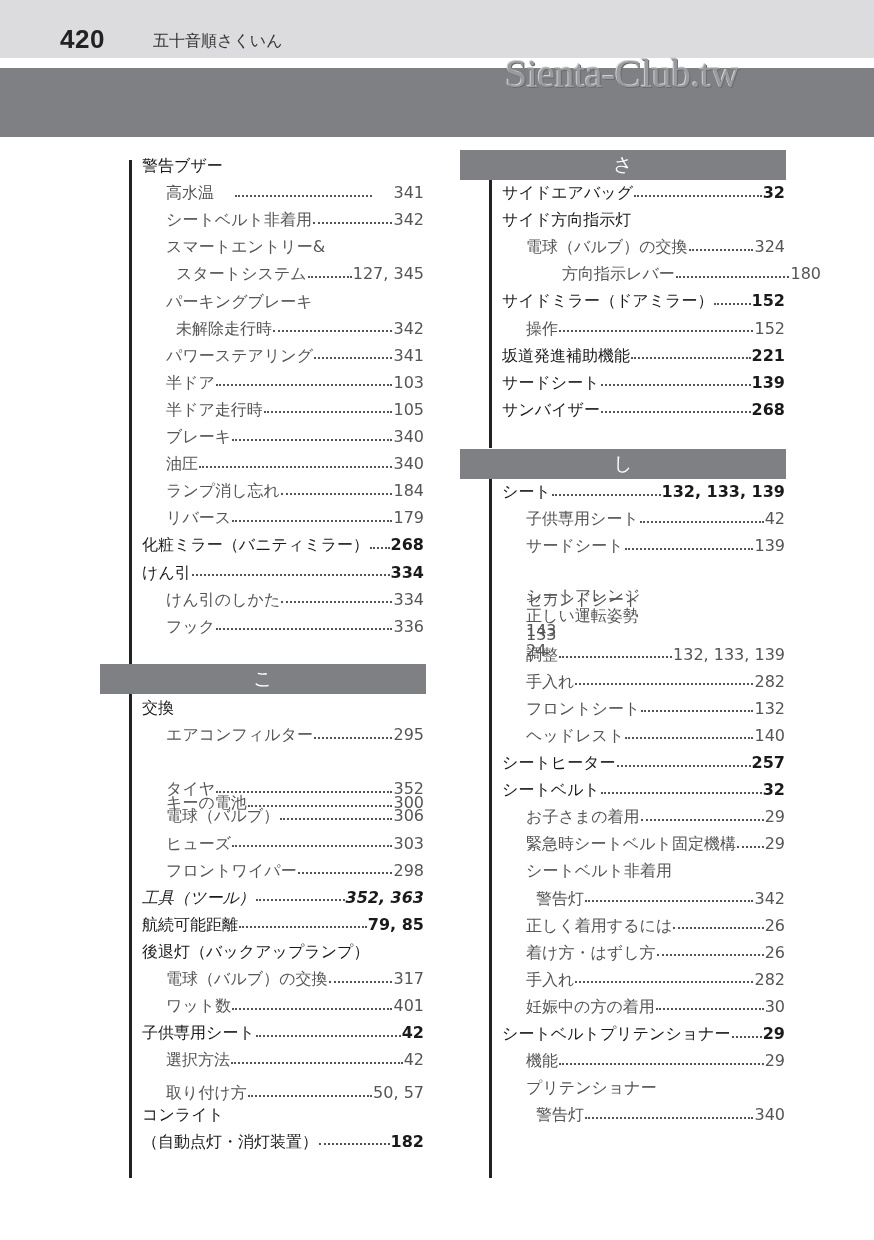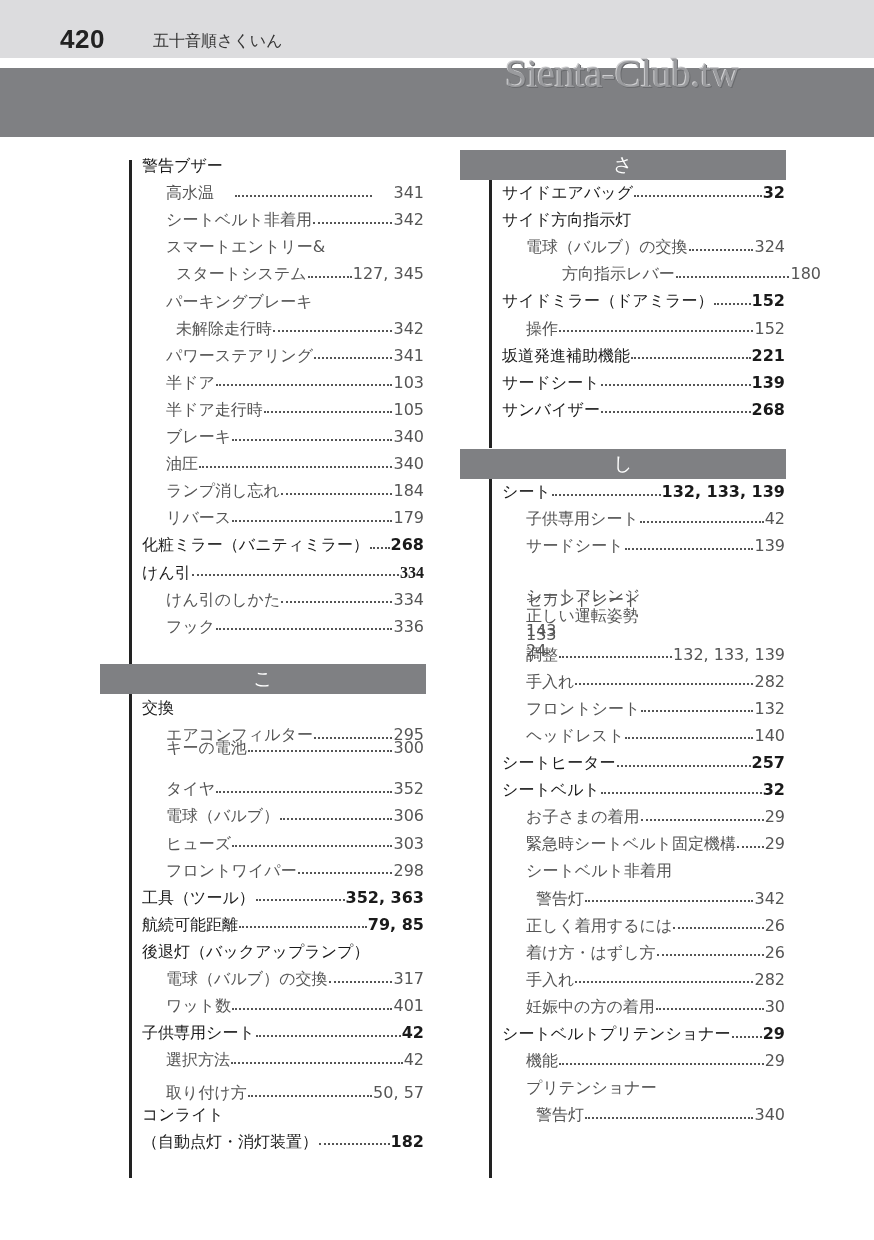--- a/index.html
+++ b/index.html
@@ -134,21 +134,21 @@
     <div class="entry lvl1" style="left: 166px; width: 258px; top: 504.3px;">
       <span class="label">リバース</span>
       <span class="dots"></span>
       <span class="page">179</span>
     </div>
     <div class="entry lvl0" style="left: 142px; width: 282px; top: 531.4px;">
       <span class="label">化粧ミラー（バニティミラー）</span>
       <span class="dots"></span>
       <span class="page">268</span>
     </div>
-    <div class="entry lvl0" style="left: 142px; width: 282px; top: 558.5px; font-family: Liberation Serif, serif;">
+    <div class="entry lvl0" style="left: 142px; width: 282px; top: 558.5px;">
       <span class="label">けん引</span>
       <span class="dots"></span>
       <span class="page">334</span>
     </div>
     <div class="entry lvl1" style="left: 166px; width: 258px; top: 585.6px;">
       <span class="label">けん引のしかた</span>
       <span class="dots"></span>
       <span class="page">334</span>
     </div>
     <div class="entry lvl1" style="left: 166px; width: 258px; top: 612.7px;">
@@ -161,21 +161,21 @@
 <div class="section-header" style="left:100px; top:664px; width:326px;">こ</div>
 <div id="left-ko">
     <div class="entry lvl0" style="left: 142px; width: 282px; top: 694px;">
       <span class="label">交換</span>
     </div>
     <div class="entry lvl1" style="left: 166px; width: 258px; top: 721.1px;">
       <span class="label">エアコンフィルター</span>
       <span class="dots"></span>
       <span class="page">295</span>
     </div>
-    <div class="entry lvl1" style="left: 166px; width: 258px; top: 734px;">
+    <div class="entry lvl1" style="left: 166px; width: 258px; top: 789px;">
       <span class="label">キーの電池</span>
       <span class="dots"></span>
       <span class="page">300</span>
     </div>
     <div class="entry lvl1" style="left: 166px; width: 258px; top: 775.3px;">
       <span class="label">タイヤ</span>
       <span class="dots"></span>
       <span class="page">352</span>
     </div>
     <div class="entry lvl1" style="left: 166px; width: 258px; top: 802.4px;">
@@ -186,21 +186,21 @@
     <div class="entry lvl1" style="left: 166px; width: 258px; top: 829.5px;">
       <span class="label">ヒューズ</span>
       <span class="dots"></span>
       <span class="page">303</span>
     </div>
     <div class="entry lvl1" style="left: 166px; width: 258px; top: 856.6px;">
       <span class="label">フロントワイパー</span>
       <span class="dots"></span>
       <span class="page">298</span>
     </div>
-    <div class="entry lvl0" style="left: 142px; width: 282px; top: 883.7px;">
+    <div class="entry lvl0" style="left: 142px; width: 282px; top: 883.7px; font-style: italic;">
       <span class="label">工具（ツール）</span>
       <span class="dots"></span>
       <span class="page">352, 363</span>
     </div>
     <div class="entry lvl0" style="left: 142px; width: 282px; top: 910.8px;">
       <span class="label">航続可能距離</span>
       <span class="dots"></span>
       <span class="page">79, 85</span>
     </div>
     <div class="entry lvl0" style="left: 142px; width: 282px; top: 937.9px;">

